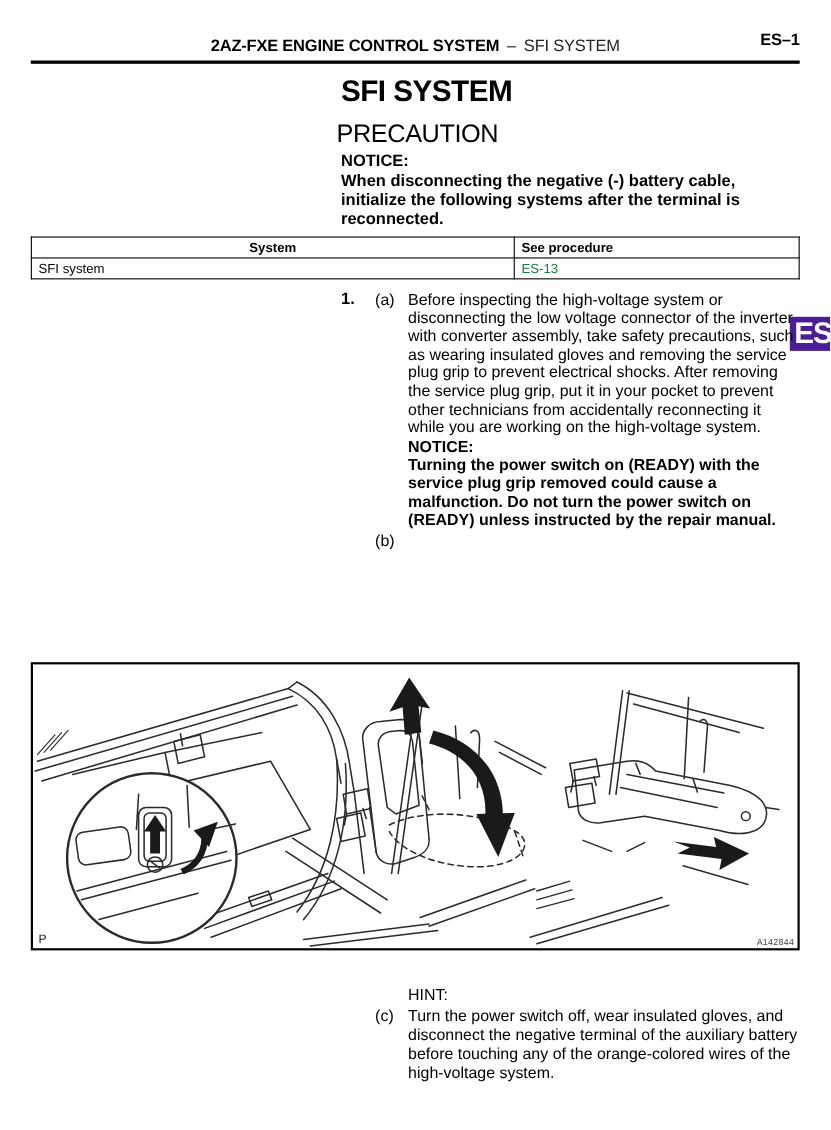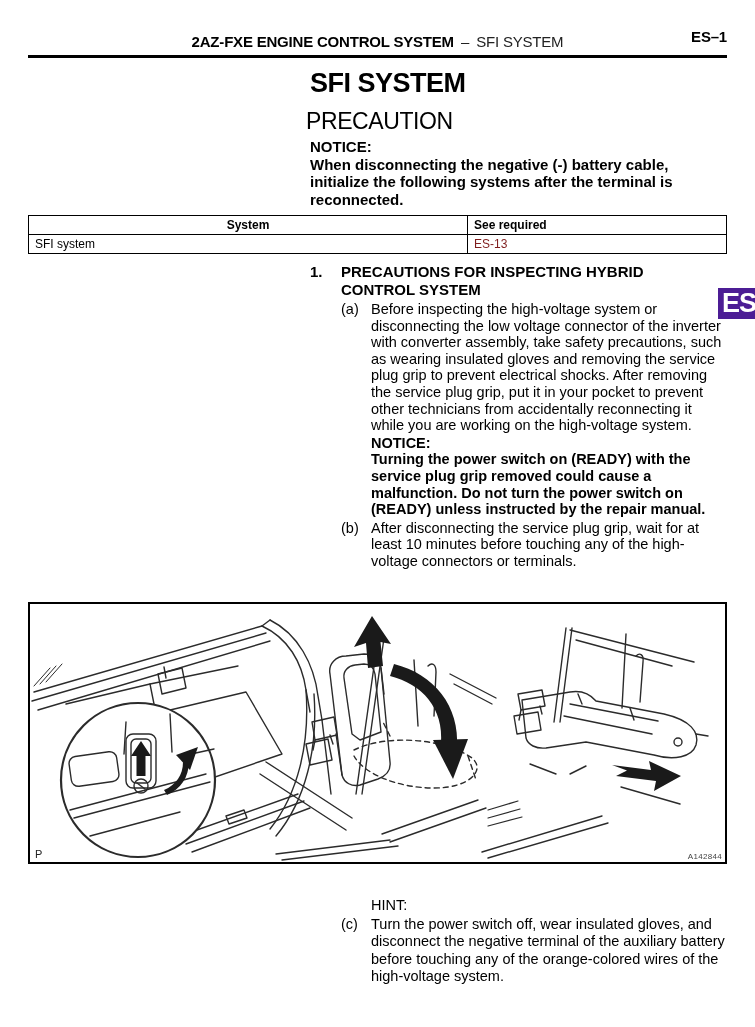--- a/index.html
+++ b/index.html
@@ -22,21 +22,21 @@
   .notice-top .lbl { display:block; }
 
   
   .sys-table { position:absolute; left:28px; top:199px; width:699px; border-collapse:collapse; }
   .sys-table th, .sys-table td { border:1.5px solid #000; font-size:12px; height:19px; padding:1px 6px; }
   .sys-table th { font-weight:bold; }
   .sys-table .c1 { width:439px; }
   .sys-table th.c1 { text-align:center; }
   .sys-table td.c1 { text-align:left; }
   .sys-table th.c2, .sys-table td.c2 { text-align:left; }
-  .proc-link { color:#7f1d1d; text-decoration:none; cursor:pointer; }
+  .proc-link { color:#15803d; text-decoration:none; cursor:pointer; }
 
   
   .side-tab { position:absolute; left:718px; top:272px; width:37px; height:31px; background:#4c1d95;
               color:#fff; font-weight:bold; font-size:27px; line-height:30px; padding-left:4px;
               letter-spacing:-1px; overflow:hidden; }
 
   
   .content { position:absolute; left:310px; top:247px; width:415px; font-size:14.5px; line-height:16.6px; }
   .num-item { position:relative; padding-left:31px; font-weight:bold; font-size:15px; line-height:18px; }
   .num-item .num { position:absolute; left:0; top:0; }
@@ -72,47 +72,45 @@
 
   <div class="notice-top">
     <span class="lbl">NOTICE:</span>
     <span>When disconnecting the negative (-) battery cable, initialize the following systems after the terminal is reconnected.</span>
   </div>
 
   <table class="sys-table">
     <tbody>
         <tr>
       <th class="c1">System</th>
-      <th class="c2">See required</th>
+      <th class="c2">See procedure</th>
     </tr>
     <tr>
       <td class="c1">SFI system</td>
       <td class="c2"><span class="proc-link">ES-13</span></td>
     </tr>
   </tbody>
     </table>
 
   <div class="side-tab">ES</div>
 
   <div class="content">
     <div class="num-item">
       <span class="num">1.</span>
-      <span class="head">PRECAUTIONS FOR INSPECTING HYBRID CONTROL SYSTEM</span>
     </div>
     <div class="sub-item">
       <span class="mk">(a)</span>
       <span>Before inspecting the high-voltage system or disconnecting the low voltage connector of the inverter with converter assembly, take safety precautions, such as wearing insulated gloves and removing the service plug grip to prevent electrical shocks. After removing the service plug grip, put it in your pocket to prevent other technicians from accidentally reconnecting it while you are working on the high-voltage system.</span>
     </div>
     <div class="notice-blk">
       <span class="lbl">NOTICE:</span>
       <span>Turning the power switch on (READY) with the service plug grip removed could cause a malfunction. Do not turn the power switch on (READY) unless instructed by the repair manual.</span>
     </div>
     <div class="sub-item">
       <span class="mk">(b)</span>
-      <span>After disconnecting the service plug grip, wait for at least 10 minutes before touching any of the high-voltage connectors or terminals.</span>
     </div>
   </div>
 
   <div class="figure">
     <svg viewBox="0 0 695 258" fill="none" stroke="#2b2b2b" stroke-width="1.4" stroke-linecap="round" stroke-linejoin="round">
 
       <g>
         <path d="M4,88 L232,22"></path>
         <path d="M2,97 L236,29"></path>
         <path d="M8,106 L240,37"></path>

